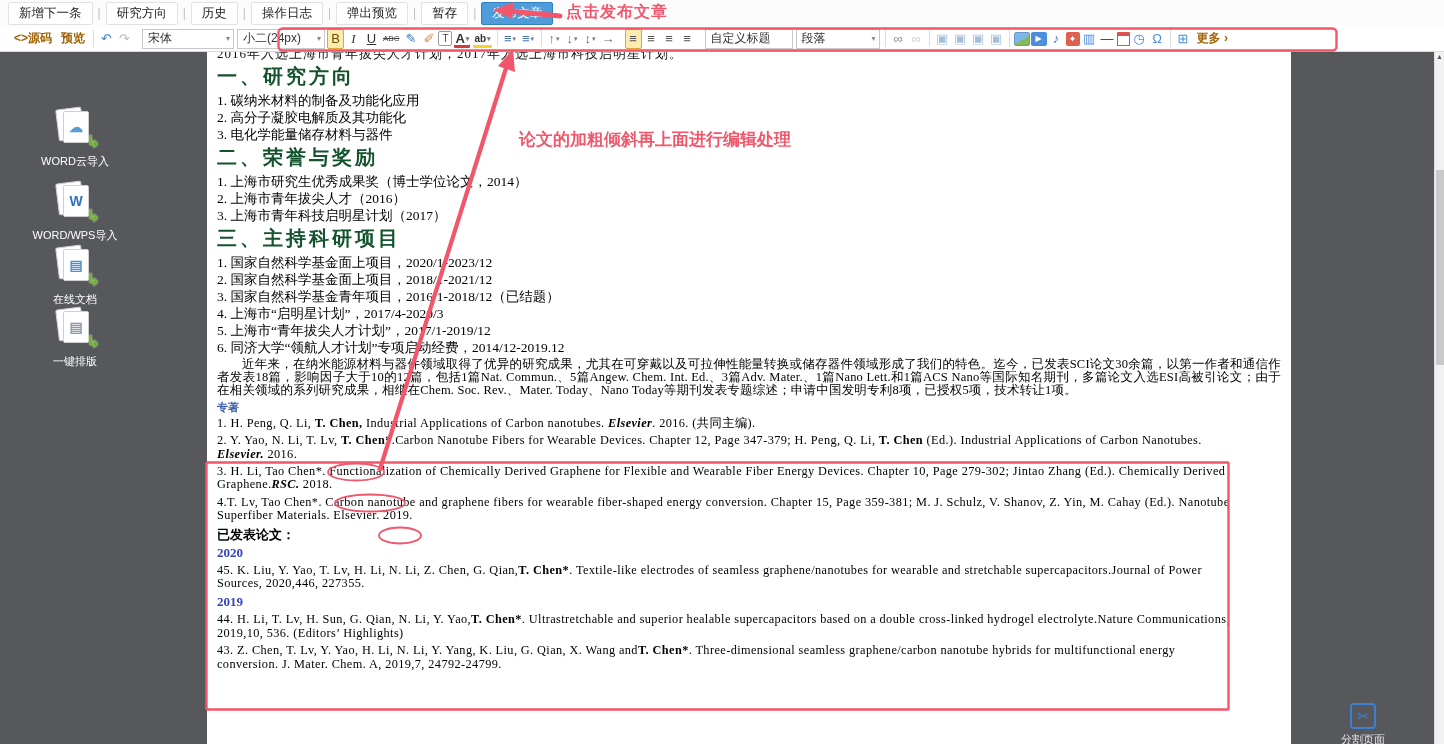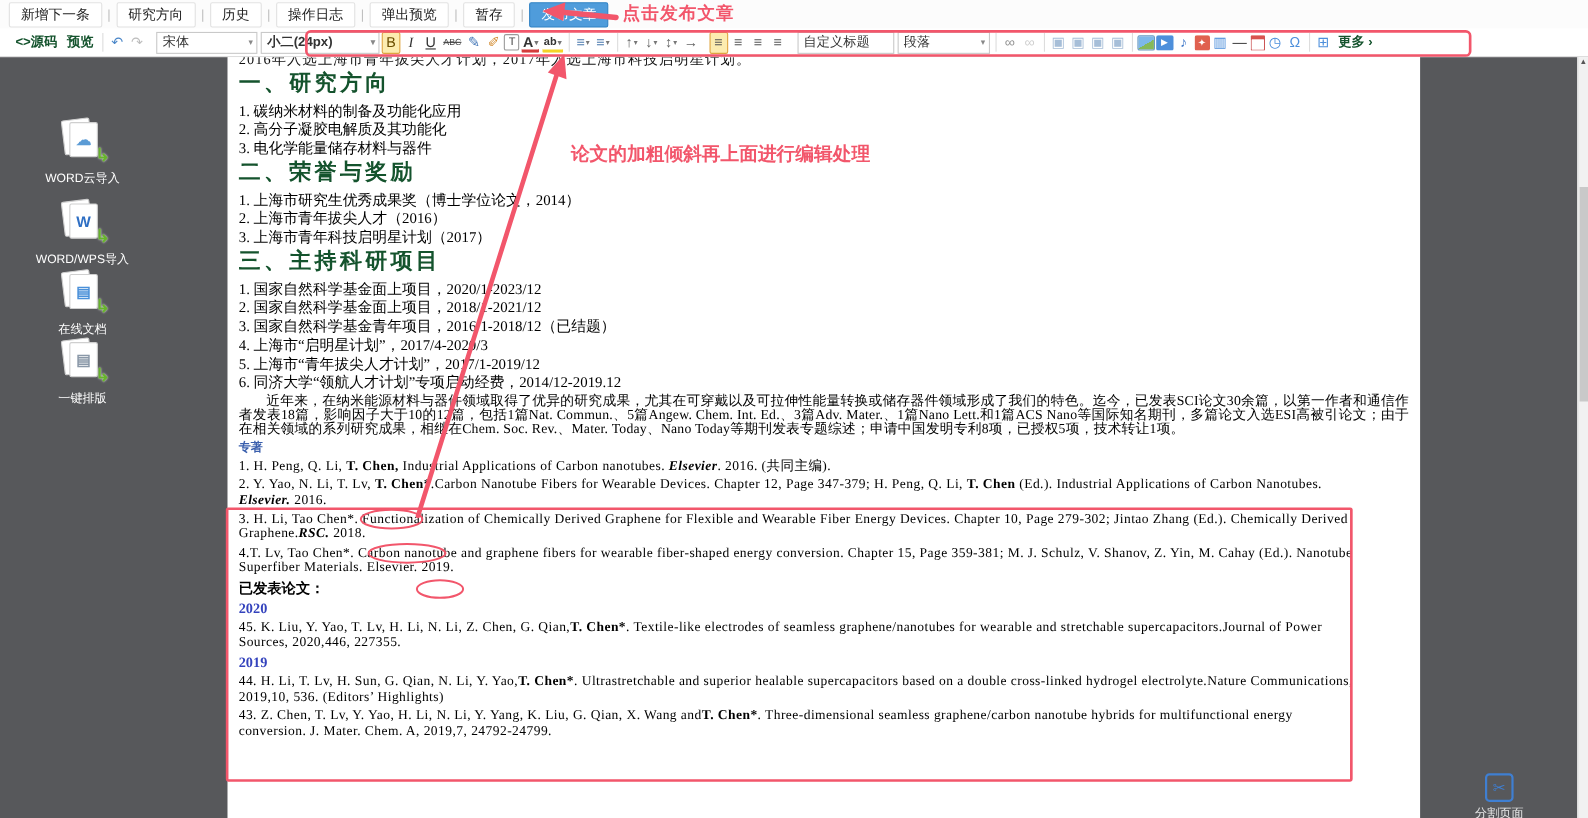--- a/index.html
+++ b/index.html
@@ -10,21 +10,21 @@
   
   .tabbar{position:absolute;left:0;top:0;width:100%;height:26px;background:#fcfcfc;display:flex;align-items:center;padding-left:8px;font-size:12.5px;color:#222;white-space:nowrap}
   .tab{border:1px solid #e2e2e2;background:#fff;border-radius:2px;padding:2px 10px;cursor:pointer}
   .tab.active{background:#4f9cdb;border-color:#3182c4;color:#fff}
   .tabsep{color:#c0c0c0;margin:0 5px;font-size:12px}
 
   
   .toolbar{position:absolute;left:0;top:26px;width:100%;height:26px;background:#fff;border-bottom:1px solid #dadada;display:flex;align-items:center;padding-left:10px;gap:1px;font-size:12px;color:#333;white-space:nowrap;overflow:hidden}
   .tsep{width:1px;height:17px;background:#ddd;margin:0 3px;flex:none}
   .tgap{width:6px;flex:none}
-  .ttext{padding:0 4px;color:#14532d;font-weight:bold;flex:none;cursor:pointer}
+  .ttext{padding:0 4px;color:#a16207;font-weight:bold;flex:none;cursor:pointer}
   .tbtn{display:inline-flex;align-items:center;justify-content:center;min-width:17px;height:20px;border:1px solid transparent;border-radius:2px;font-size:13px;padding:0 1px;flex:none;cursor:pointer}
   .tbtn.act{background:#fcecb0;border-color:#dfa43f}
   .tbtn .dd{font-size:7px;color:#777;margin-left:1px}
   .ital{font-style:italic;font-family:"Liberation Serif",serif}
   .und{text-decoration:underline}
   .strk{font-size:8px;text-decoration:line-through;letter-spacing:0}
   .pasteT{border:1px solid #9a9a9a;height:15px;min-width:14px;font-size:10px;align-self:center;border-radius:2px}
   .fcolor{box-shadow:inset 0 -3px 0 #d43c3c;font-weight:bold}
   .hcolor{box-shadow:inset 0 -3px 0 #f3d427;font-size:10px;font-weight:bold}
   .mimg{background:linear-gradient(150deg,#7db8ea 55%,#86b95a 55%);height:14px;min-width:16px;border-radius:2px;align-self:center;border:1px solid #6899c2}
@@ -100,21 +100,21 @@
       <span class="ttext">&lt;&gt;源码</span>
       <span class="ttext">预览</span>
       <span class="tsep"></span>
       <span class="tbtn" style="color: rgb(74, 134, 200);">↶</span>
       <span class="tbtn" style="color: rgb(189, 189, 189);">↷</span>
       <span class="tgap"></span>
       <div class="tsel" style="width: 92px;">
         <span>宋体</span>
         <span class="car">▾</span>
       </div>
-      <div class="tsel" style="width: 108px; font-weight: bold;">
+      <div class="tsel" style="width: 88px;">
         <span>小二(24px)</span>
         <span class="car">▾</span>
       </div>
       <span class="tbtn act" style="color: rgb(107, 78, 0);">B</span>
       <span class="tbtn ital" style="color: rgb(51, 51, 51);">I</span>
       <span class="tbtn und" style="color: rgb(51, 51, 51);">U</span>
       <span class="tbtn strk" style="color: rgb(68, 68, 68);">ABC</span>
       <span class="tbtn" style="color: rgb(63, 116, 181);">✎</span>
       <span class="tbtn" style="color: rgb(210, 138, 46);">✐</span>
       <span class="tbtn pasteT" style="color: rgb(68, 68, 68);">T</span>

